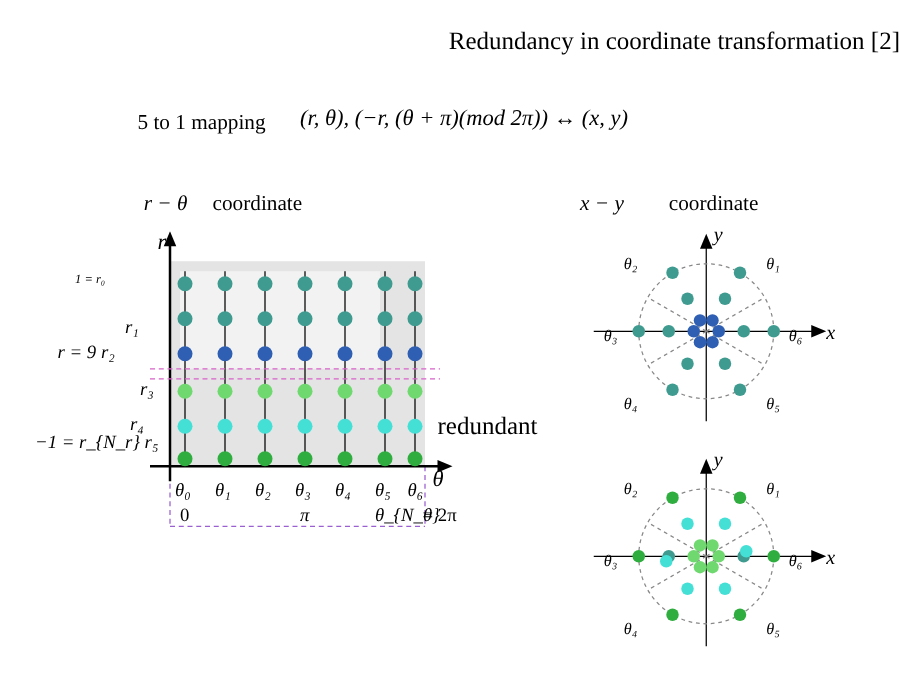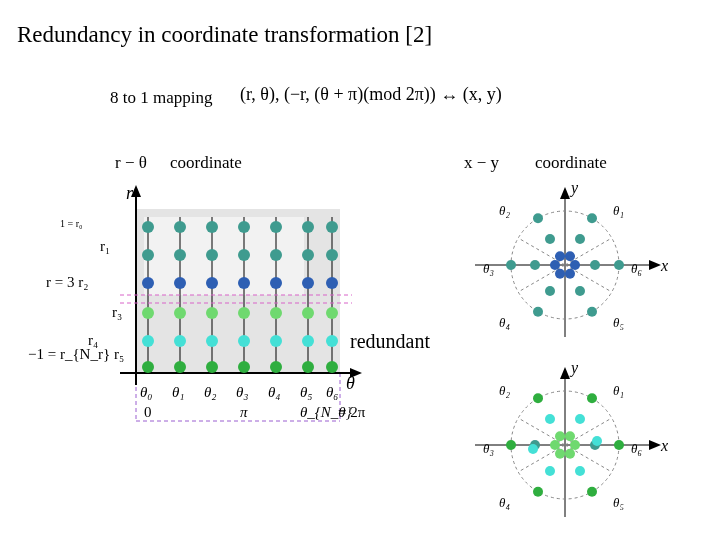--- a/index.html
+++ b/index.html
@@ -1,27 +1,27 @@
 <!DOCTYPE html>
 <html><head>
 <meta charset="utf-8">
 <style>
   html,body{margin:0;padding:0;width:720px;height:540px;background:#fff;font-family:"Times New Roman",serif;color:#000}
-  .title{position:absolute;left:17px;right:0;top:22px;text-align:left;font-size:23px}
+  .title{position:absolute;left:0;right:0;top:22px;text-align:right;font-size:20px}
   .label{position:absolute;font-size:17px}
-  .ital{}
-  .mapping{position:absolute;left:240px;top:84px;font-size:18px;}
+  .ital{font-style:italic}
+  .mapping{position:absolute;left:240px;top:84px;font-size:18px;font-style:italic}
   svg{position:absolute}
 </style>
 </head>
 <body>
 
 <div class="title">Redundancy in coordinate transformation  [2]</div>
 
-<div class="label" style="left:110px;top:88px">8 to 1 mapping</div>
+<div class="label" style="left:110px;top:88px">5 to 1 mapping</div>
 <div class="mapping">(r, θ), (−r, (θ + π)(mod 2π)) ↔ (x, y)</div>
 
 <div class="label ital" style="left:115px;top:153px">r − θ</div>
 <div class="label" style="left:170px;top:153px">coordinate</div>
 <div class="label ital" style="left:464px;top:153px">x − y</div>
 <div class="label" style="left:535px;top:153px">coordinate</div>
 
 <svg width="340" height="280" style="left:40px;top:185px" viewBox="0 0 340 280">
 
   <rect x="96" y="24" width="204" height="164" fill="#e4e4e4"></rect>
@@ -127,24 +127,24 @@
   </g>
   <g font-size="15">
     <text x="104" y="232">0</text>
     <text x="200" y="232" font-style="italic">π</text>
     <text x="260" y="232" font-style="italic">θ_{N_θ}</text>
     <text x="298" y="232">= 2π</text>
   </g>
 </svg>
 
 <div class="label ital" style="left:60px;top:218px;font-size:10px">1 = r₀</div>
-<div class="label ital" style="left:100px;top:238px;font-size:15px">r₁</div>
-<div class="label ital" style="left:46px;top:274px;font-size:15px">r = 3    r₂</div>
+<div class="label ital" style="left:100px;top:254px;font-size:15px">r₁</div>
+<div class="label ital" style="left:46px;top:274px;font-size:15px">r = 9    r₂</div>
 <div class="label ital" style="left:112px;top:304px;font-size:15px">r₃</div>
-<div class="label ital" style="left:88px;top:332px;font-size:15px">r₄</div>
+<div class="label ital" style="left:104px;top:332px;font-size:15px">r₄</div>
 <div class="label ital" style="left:28px;top:346px;font-size:15px">−1 = r_{N_r}      r₅</div>
 
 <div class="label" style="left:350px;top:330px;font-size:20px">redundant</div>
 
 <svg width="220" height="170" style="left:455px;top:180px" viewBox="-110 -85 220 170">
   <line x1="-90" y1="0" x2="90" y2="0" stroke="#000"></line>
     <polygon points="96,0 84,-5 84,5" fill="#000"></polygon>
   <line x1="0" y1="72" x2="0" y2="-72" stroke="#000"></line>
     <polygon points="0,-78 -5,-66 5,-66" fill="#000"></polygon>
   <circle cx="0" cy="0" r="54" fill="none" stroke="#888" stroke-dasharray="3 3"></circle>

